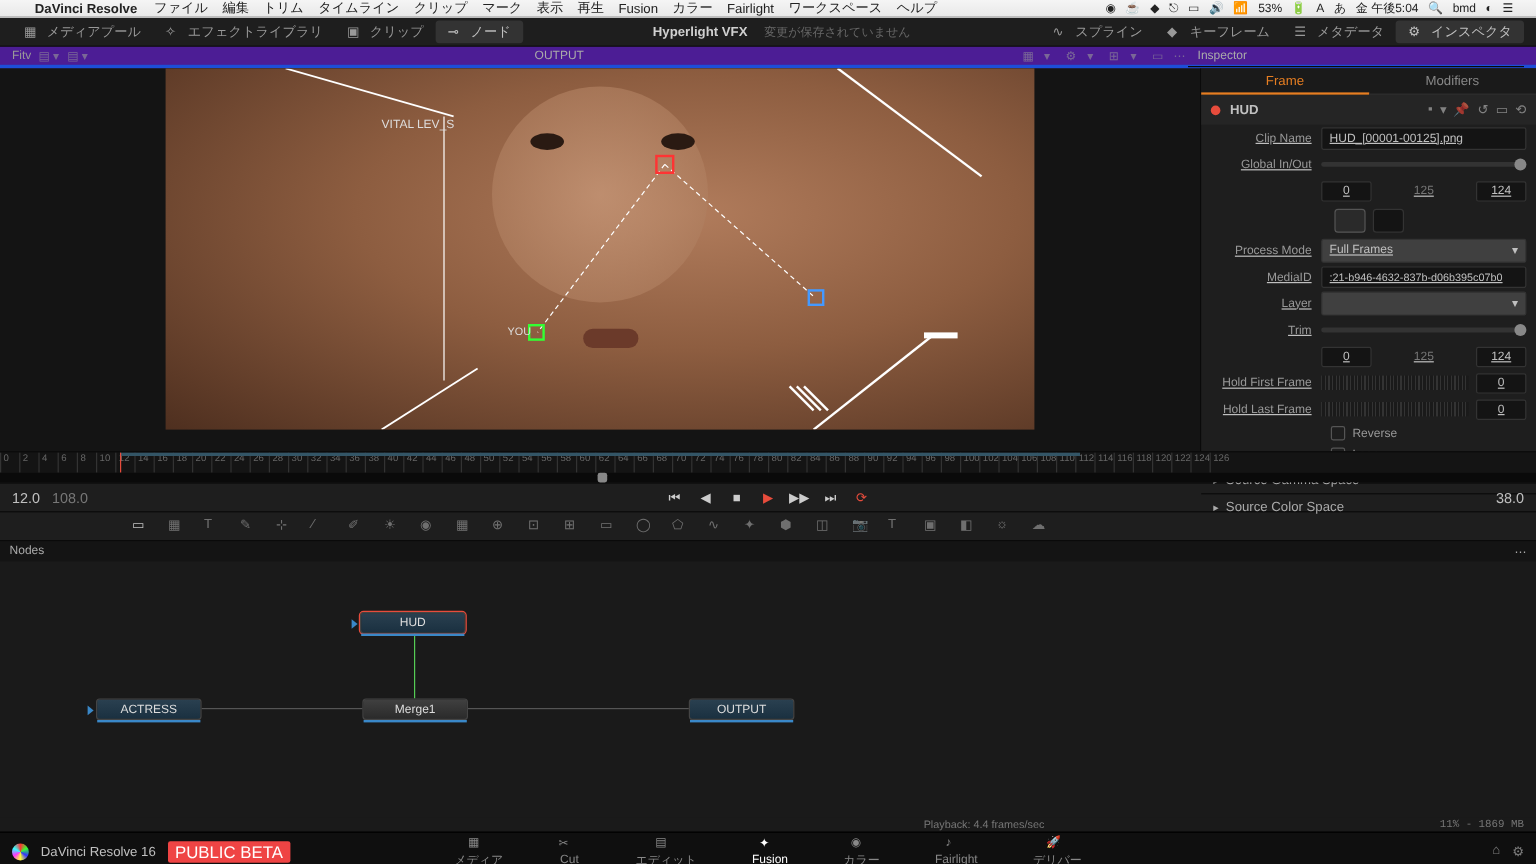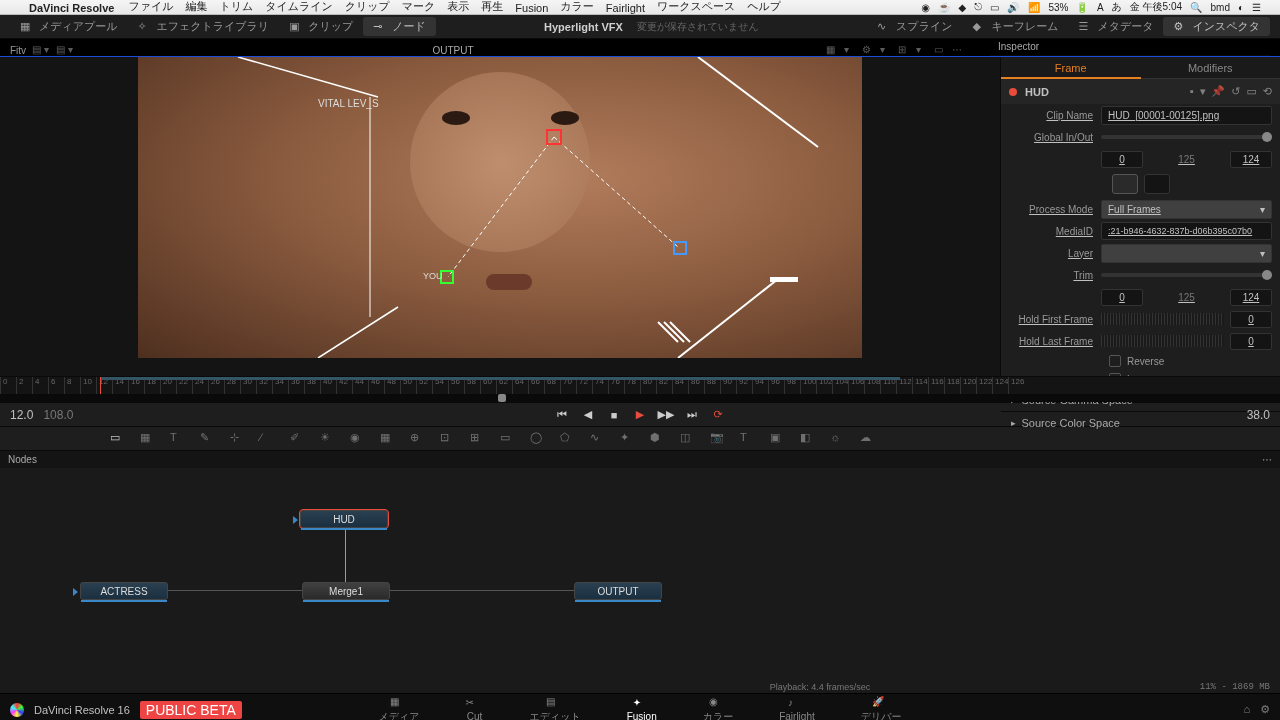--- a/index.html
+++ b/index.html
@@ -17,21 +17,21 @@
 
 .top-toolbar { height: 24px; background: #1e1e1e; display: flex; align-items: center; padding: 0 10px; border-bottom: 1px solid #0a0a0a; }
 .top-toolbar .tb-item { display: flex; align-items: center; gap: 5px; padding: 2px 10px; border-radius: 3px; color: #999; cursor: pointer; }
 .top-toolbar .tb-item.active { background: #333; color: #c0c0c0; }
 .top-toolbar .tb-spacer { flex: 1; }
 .top-toolbar .project-title { color: #d0d0d0; font-weight: 600; margin-right: 14px; }
 .top-toolbar .project-status { color: #666; font-size: 10px; }
 .ico { width: 14px; height: 14px; display: inline-block; }
 
 
-.viewer-tabs { height: 18px; background: #000000; display: flex; align-items: flex-end; color: #999; font-size: 10px; padding: 0 10px; border-bottom: 1px solid #1d4ed8; }
+.viewer-tabs { height: 18px; background: #4c1d95; display: flex; align-items: center; color: #999; font-size: 10px; padding: 0 10px; border-bottom: 3px solid #1d4ed8; }
 .viewer-tabs .fit { margin-right: 6px; }
 .viewer-tabs .out-label { text-align: center; flex: 1; color: #aaa; }
 .viewer-tabs .right-icons { display: flex; gap: 6px; }
 .viewer-tabs .right-icons span, .viewer-tabs .small-icon { width: 12px; height: 12px; opacity: 0.6; }
 
 
 .main-row { display: flex; height: 319px; }
 .viewer-panel { flex: 1; background: #141414; display: flex; justify-content: center; align-items: flex-start; position: relative; }
 .viewer-img { width: 724px; height: 301px; background: radial-gradient(ellipse at 60% 40%, #b17c5c 0%, #8d5d40 45%, #4e2f1f 100%); position: relative; overflow: hidden; }
 .hud-overlay { position:absolute; inset:0; }
@@ -203,21 +203,21 @@
   <div class="right-icons">
     <span>▦</span>
     <span>▾</span>
     <span>⚙</span>
     <span>▾</span>
     <span>⊞</span>
     <span>▾</span>
     <span>▭</span>
     <span>⋯</span>
   </div>
-  <span class="insp-header" style="width:280px; margin-left:26px; background:none;">Inspector</span>
+  <span class="insp-header" style="width:280px; margin-left:0; background:none;">Inspector</span>
 </div>
 
 <div class="main-row">
   <div class="viewer-panel">
     <div class="viewer-img">
 
       <div style="position:absolute;left:50%;top:35%;width:180px;height:180px;border-radius:50%;background:radial-gradient(#c8997a,#a57455);transform:translate(-50%,-50%);opacity:0.7;"></div>
       <div style="position:absolute;left:42%;top:18%;width:28px;height:14px;border-radius:50%;background:#2a1a12;"></div>
       <div style="position:absolute;left:57%;top:18%;width:28px;height:14px;border-radius:50%;background:#2a1a12;"></div>
       <div style="position:absolute;left:48%;top:72%;width:46px;height:16px;border-radius:10px;background:#6b3a2a;"></div>

